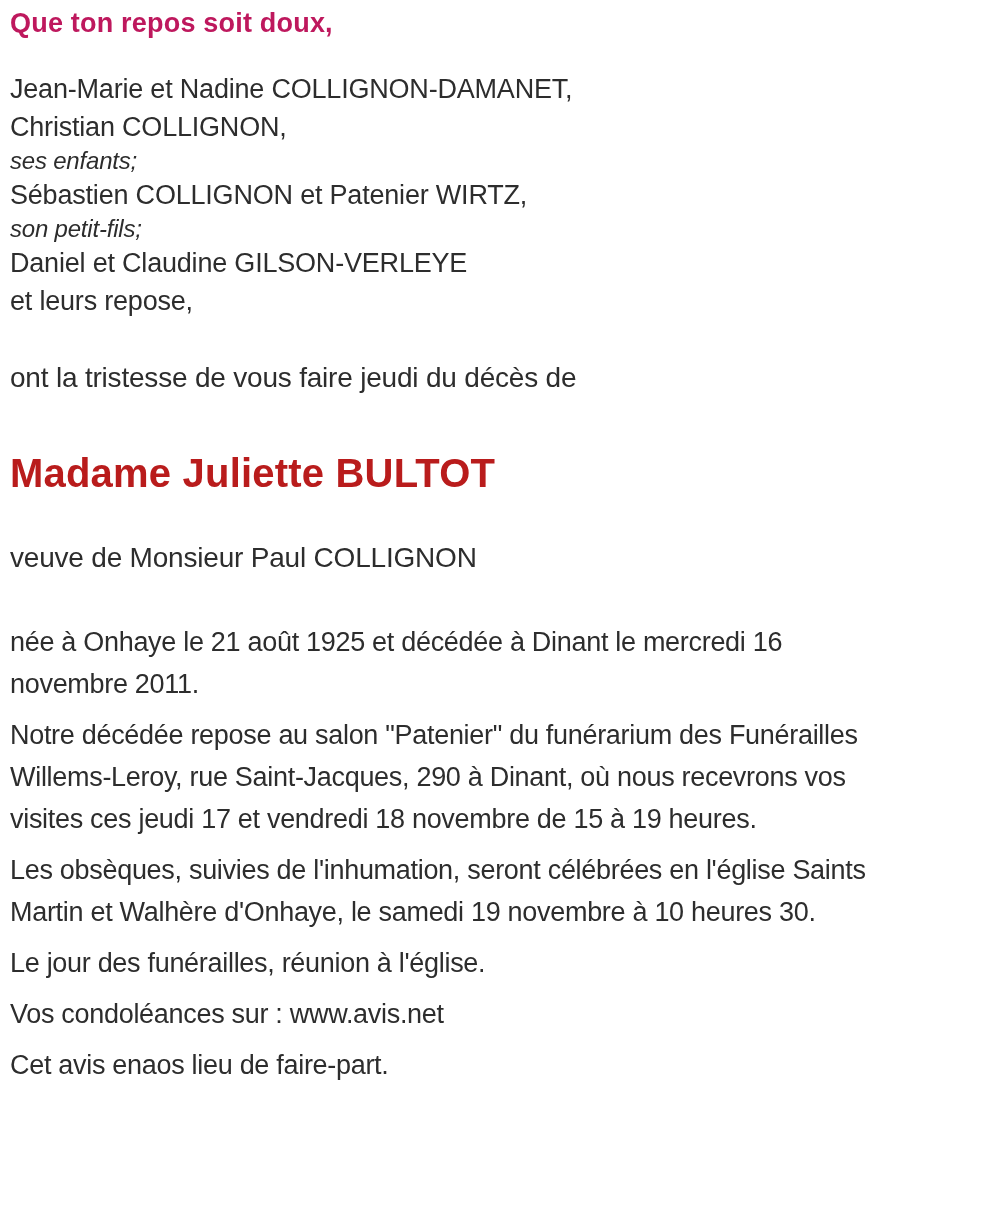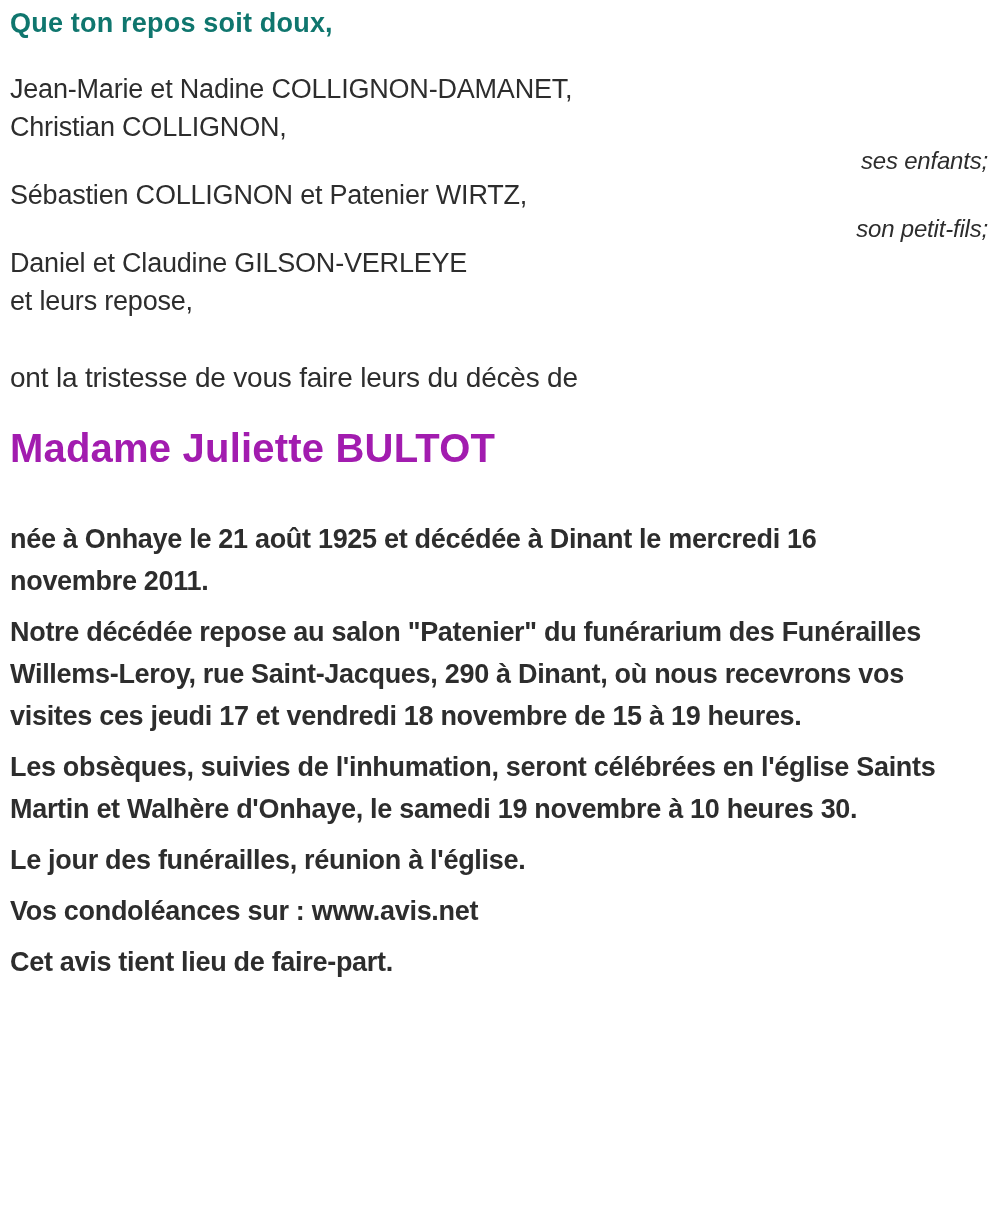--- a/index.html
+++ b/index.html
@@ -17,21 +17,21 @@
   .sheet {
     box-sizing: border-box;
     width: 1000px;
     height: 1212px;
     padding: 0 10px 0 10px;
   }
   
   .epigraph {
     font-weight: bold;
     font-size: 27px;
-    color: #0f766e;
+    color: #be185d;
     letter-spacing: 0.2px;
   }
   .epigraph .eline {
     height: 46px;
     line-height: 46px;
     white-space: nowrap;
   }
   
   .family {
     margin-top: 24px;
@@ -41,37 +41,36 @@
   .family .nline {
     height: 38px;
     line-height: 38px;
     white-space: nowrap;
   }
   .family .relation {
     height: 30px;
     line-height: 30px;
     font-style: italic;
     font-size: 24px;
-    text-align: right;
     padding-right: 2px;
     white-space: nowrap;
   }
   .announcement {
     margin-top: 38px;
     font-size: 28px;
     height: 40px;
     line-height: 40px;
     letter-spacing: -0.2px;
     white-space: nowrap;
   }
   .deceased-name {
-    margin-top: 23px;
+    margin-top: 48px;
     font-size: 40px;
     font-weight: bold;
-    color: #a21caf;
+    color: #b91c1c;
     height: 54px;
     line-height: 54px;
     letter-spacing: 0.2px;
     white-space: nowrap;
   }
   .widow {
     margin-top: 38px;
     font-size: 28px;
     height: 40px;
     line-height: 40px;
@@ -83,21 +82,20 @@
   }
   .details .para {
     margin: 0 0 9px 0;
   }
   .details .pline {
     font-size: 27px;
     height: 42px;
     line-height: 42px;
     letter-spacing: -0.3px;
     white-space: nowrap;
-    font-weight: bold;
   }
 </style>
 </head>
 <body>
 
 <div class="sheet">
 
   <div class="epigraph">
     <div class="eline">Que ton repos soit doux,</div>
   </div>
@@ -105,24 +103,25 @@
   <div class="family">
     <div class="nline">Jean-Marie et Nadine COLLIGNON-DAMANET,</div>
     <div class="nline">Christian COLLIGNON,</div>
     <div class="relation">ses enfants;</div>
     <div class="nline">Sébastien COLLIGNON et Patenier WIRTZ,</div>
     <div class="relation">son petit-fils;</div>
     <div class="nline">Daniel et Claudine GILSON-VERLEYE</div>
     <div class="nline">et leurs repose,</div>
   </div>
 
-  <div class="announcement">ont la tristesse de vous faire leurs du décès de</div>
+  <div class="announcement">ont la tristesse de vous faire jeudi du décès de</div>
 
   <div class="deceased-name">Madame Juliette BULTOT</div>
 
+  <div class="widow">veuve de Monsieur Paul COLLIGNON</div>
 
   <div class="details">
 
     <div class="para">
       <div class="pline">née à Onhaye le 21 août 1925 et décédée à Dinant le mercredi 16</div>
       <div class="pline">novembre 2011.</div>
     </div>
 
     <div class="para">
       <div class="pline">Notre décédée repose au salon "Patenier" du funérarium des Funérailles</div>
@@ -137,18 +136,18 @@
 
     <div class="para">
       <div class="pline">Le jour des funérailles, réunion à l'église.</div>
     </div>
 
     <div class="para">
       <div class="pline">Vos condoléances sur : www.avis.net</div>
     </div>
 
     <div class="para">
-      <div class="pline">Cet avis tient lieu de faire-part.</div>
+      <div class="pline">Cet avis enaos lieu de faire-part.</div>
     </div>
 
   </div>
 
 </div>
 
 </body></html>

